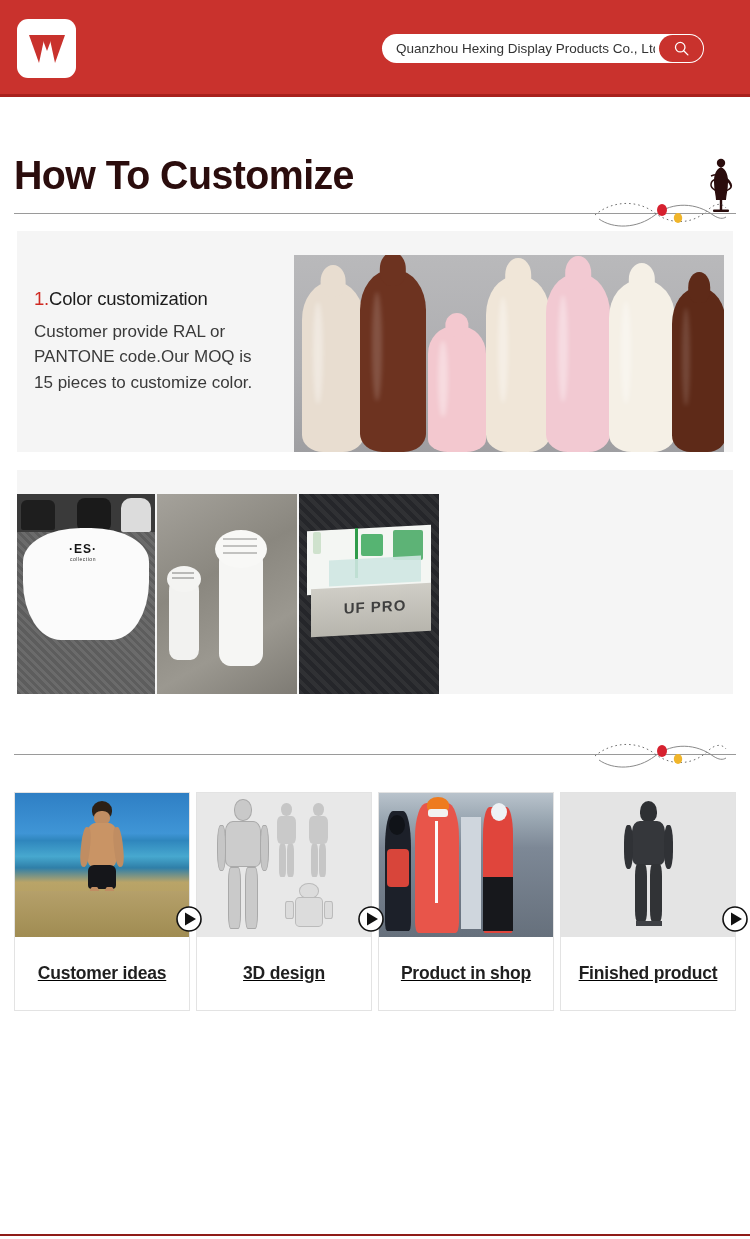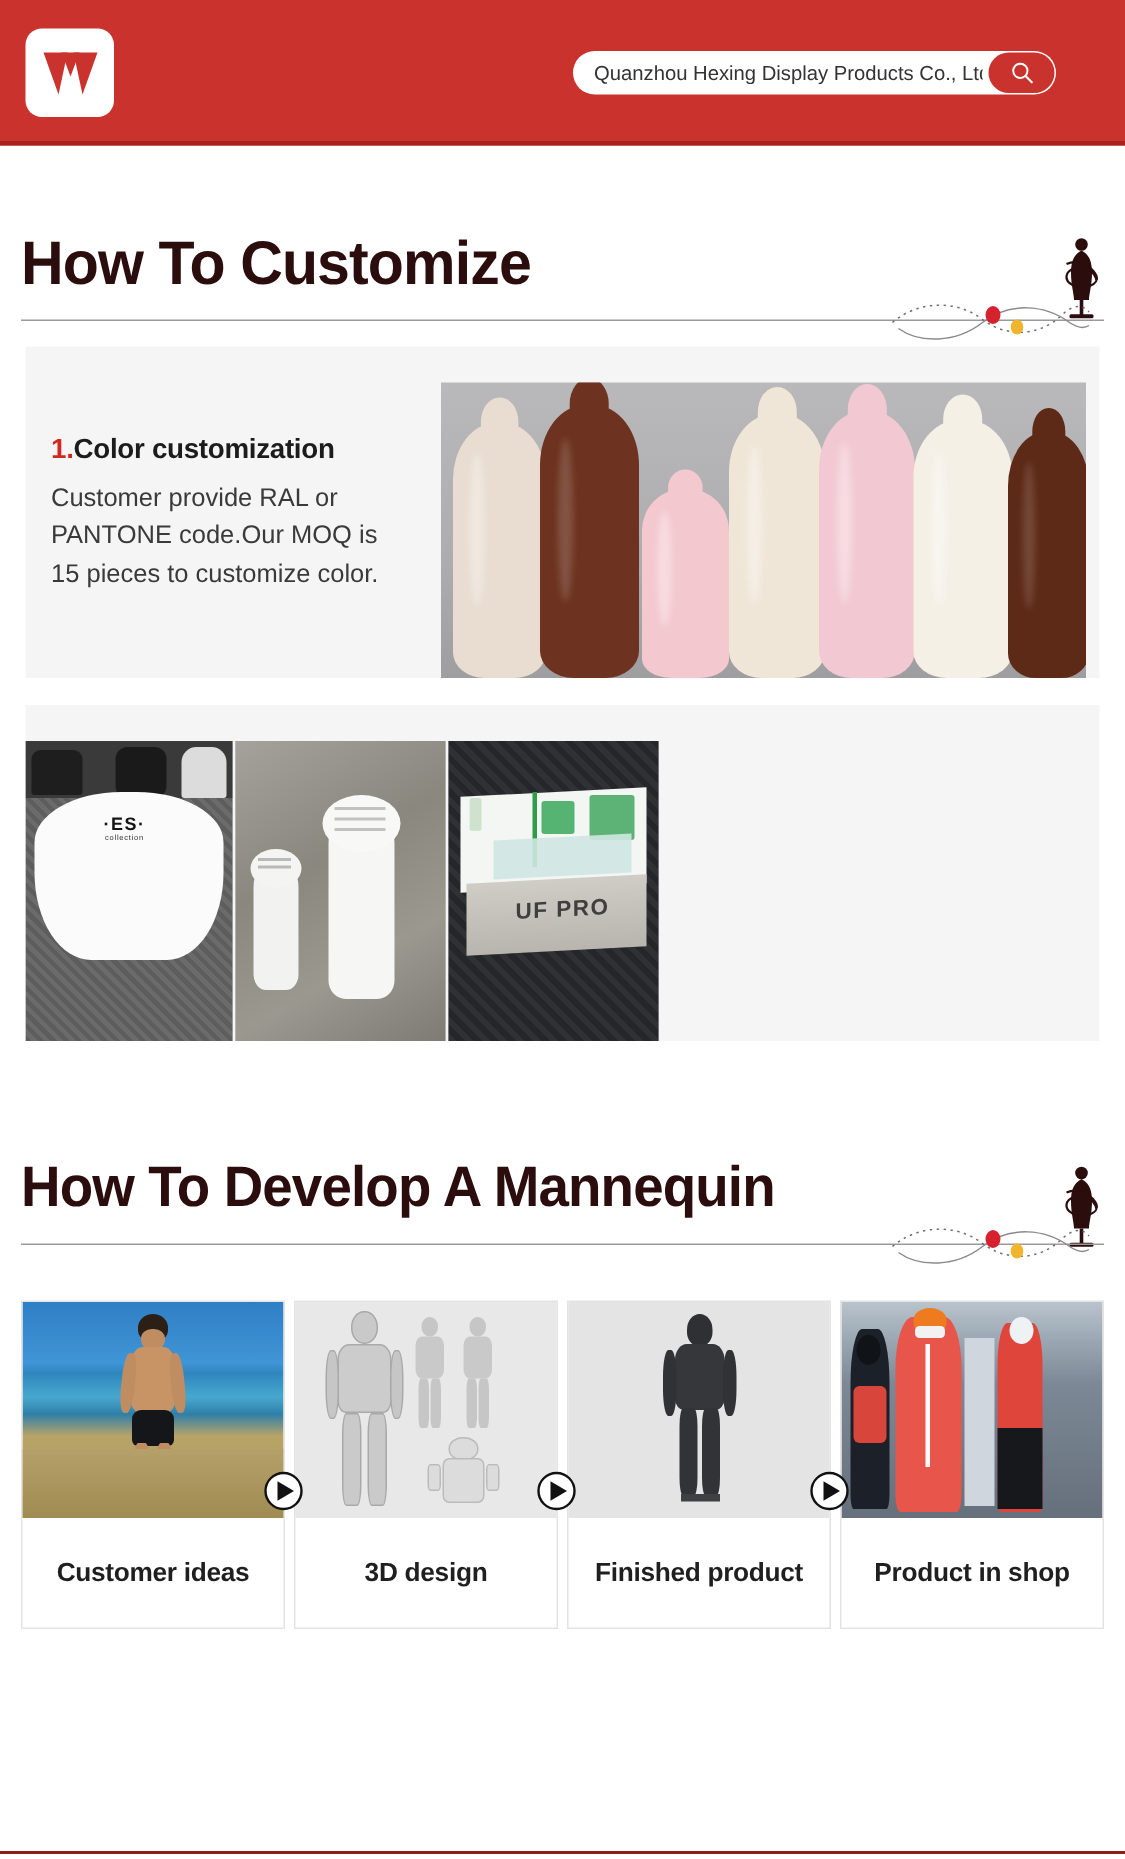--- a/index.html
+++ b/index.html
@@ -94,21 +94,21 @@
     align-items: center;
     overflow: hidden;
   }
   .cust-text {
     width: 277px;
     flex: 0 0 277px;
     padding: 18px 22px 18px 17px;
   }
   .cust-title {
     font-size: 18.5px;
-    font-weight: bold;
+    font-weight: normal;
     color: #1c1c1c;
     margin-bottom: 9px;
     letter-spacing: -0.2px;
   }
   .cust-title .num { color: #cf2a22; }
   .cust-body {
     font-size: 17px;
     line-height: 1.5;
     color: #3a3a3a;
   }
@@ -134,20 +134,21 @@
     line-height: 1.52;
     color: #2f2f2f;
   }
 
   
   .steps {
     position: relative;
     display: flex;
     gap: 6px;
     margin: 20px 14px 0 14px;
+    text-decoration: underline;
   }
   .step {
     position: relative;
     flex: 1 1 0;
     background: #ffffff;
     border: 1px solid #e3e3e3;
     display: flex; flex-direction: column;
   }
   .step-thumb { height: 144px; width: 100%; overflow: hidden; position: relative; background:#eaeaea; }
   .step-label {
@@ -310,32 +311,20 @@
         <div style="position:absolute;left:94px;top:36px;width:30px;height:30px;background:#37a256;opacity:.8;border-radius:2px;"></div>
         <div style="position:absolute;left:30px;top:64px;width:92px;height:26px;background:#cfe7e2;opacity:.9;transform:skewY(-3deg);"></div>
         <div style="position:absolute;left:12px;top:92px;width:120px;height:48px;background:linear-gradient(180deg,#cfcdc6,#b7b5ad);transform:skewY(-3deg);"></div>
         <div style="position:absolute;left:30px;top:104px;width:92px;text-align:center;font-size:15px;font-weight:bold;color:#3f3f3f;font-family:'Liberation Sans',sans-serif;letter-spacing:1px;transform:skewY(-3deg);">UF PRO</div>
       </div>
 
     </div>
   </div>
 
   <div style="height:26px"></div>
-  <div class="section-head">
-    <div class="sec-title small">How To Develop A Mannequin</div>
-    <span class="mannequin-icon">
-      <svg width="34" height="60" viewBox="0 0 34 60">
-        <circle cx="17" cy="7" r="4.2" fill="#2b0d0d"></circle>
-        <path d="M17 11 C11 14 10 20 10 26 C10 34 12 40 12 44 L22 44 C22 40 24 34 24 26 C24 20 23 14 17 11 Z" fill="#2b0d0d"></path>
-        <rect x="15.8" y="44" width="2.4" height="10" fill="#2b0d0d"></rect>
-        <rect x="9" y="53.5" width="16" height="2.6" rx="1" fill="#2b0d0d"></rect>
-        <path d="M7 20 C16 16 25 23 27 28 C29 33 20 38 11 34 C5 31 6 25 12 23 C19 20.6 26 25 27 31" fill="none" stroke="#2b0d0d" stroke-width="1.5"></path>
-      </svg>
-    </span>
-  </div>
 
   <div class="divider-row">
     <div class="divider-line"></div>
     <span class="divider-orn">
       <svg width="135" height="36" viewBox="0 0 135 36">
         <path d="M2 20 C18 6 44 4 62 18 C78 30 100 30 116 14 C124 7 130 9 133 13" fill="none" stroke="#6f6f6f" stroke-width="1" stroke-dasharray="1.6 3"></path>
         <path d="M6 24 C20 34 44 34 62 20 C80 6 104 8 120 20 C126 24 130 24 133 22" fill="none" stroke="#8a8a8a" stroke-width="1"></path>
         <ellipse cx="69" cy="15" rx="5" ry="6" fill="#d6212f"></ellipse>
         <ellipse cx="85" cy="23" rx="4.2" ry="5" fill="#f0b52a"></ellipse>
       </svg>
@@ -393,42 +382,20 @@
           <div style="position:absolute;left:14px;top:41px;width:7px;height:33px;background:#c6c6c6;border-radius:22%;"></div>
         </div>
         <div style="position:absolute;left:88px;top:90px;width:48px;height:46px;">
           <div style="position:absolute;left:14px;top:0;width:20px;height:16px;background:#dcdcdc;border:1px solid #bbb;border-radius:48%;"></div>
           <div style="position:absolute;left:10px;top:14px;width:28px;height:30px;background:#dcdcdc;border:1px solid #bbb;border-radius:16%;"></div>
           <div style="position:absolute;left:0;top:18px;width:9px;height:18px;background:#dcdcdc;border:1px solid #bbb;border-radius:22%;"></div>
           <div style="position:absolute;left:39px;top:18px;width:9px;height:18px;background:#dcdcdc;border:1px solid #bbb;border-radius:22%;"></div>
         </div>
       </div>
       <div class="step-label">3D design</div>
-      <span class="arrow" style="left:100%;">
-        <svg width="28" height="28" viewBox="0 0 28 28">
-          <circle cx="14" cy="14" r="12" fill="#ffffff" stroke="#111" stroke-width="1.6"></circle>
-          <polygon points="10,7.5 21,14 10,20.5" fill="#111"></polygon>
-        </svg>
-      </span>
-    </div>
-
-    <div class="step">
-      <div class="step-thumb">
-        <div class="art-dark"></div>
-        <div style="position:absolute;left:50%;top:8px;transform:translateX(-50%);width:50px;height:128px;">
-          <div style="position:absolute;left:17px;top:0;width:17px;height:21px;background:#2e3033;border-radius:50% 50% 42% 42%;"></div>
-          <div style="position:absolute;left:9px;top:20px;width:33px;height:44px;background:#35373b;border-radius:24% 24% 18% 18%;"></div>
-          <div style="position:absolute;left:1px;top:24px;width:9px;height:44px;background:#303236;border-radius:40%;"></div>
-          <div style="position:absolute;left:41px;top:24px;width:9px;height:44px;background:#303236;border-radius:40%;"></div>
-          <div style="position:absolute;left:12px;top:63px;width:12px;height:58px;background:#313336;border-radius:20%;"></div>
-          <div style="position:absolute;left:27px;top:63px;width:12px;height:58px;background:#313336;border-radius:20%;"></div>
-          <div style="position:absolute;left:13px;top:120px;width:26px;height:5px;background:#3e4044;"></div>
-        </div>
-      </div>
-      <div class="step-label">Finished product</div>
       <span class="arrow" style="left:100%;">
         <svg width="28" height="28" viewBox="0 0 28 28">
           <circle cx="14" cy="14" r="12" fill="#ffffff" stroke="#111" stroke-width="1.6"></circle>
           <polygon points="10,7.5 21,14 10,20.5" fill="#111"></polygon>
         </svg>
       </span>
     </div>
 
     <div class="step">
       <div class="step-thumb">
@@ -441,16 +408,38 @@
         <div style="position:absolute;left:49px;top:16px;width:20px;height:8px;background:#f2f2f2;border-radius:3px;"></div>
         <div style="position:absolute;left:56px;top:28px;width:3px;height:82px;background:#fbfbfb;"></div>
         <div style="position:absolute;left:82px;top:24px;width:20px;height:112px;background:#cfd6dd;"></div>
         <div style="position:absolute;left:104px;top:14px;width:30px;height:126px;background:#e0453c;border-radius:22% 22% 6% 6%;"></div>
         <div style="position:absolute;left:112px;top:10px;width:16px;height:18px;background:#eef2f5;border-radius:50%;"></div>
         <div style="position:absolute;left:104px;top:84px;width:30px;height:54px;background:#17181c;"></div>
       </div>
       <div class="step-label">Product in shop</div>
     </div>
 
+    <div class="step">
+      <div class="step-thumb">
+        <div class="art-dark"></div>
+        <div style="position:absolute;left:50%;top:8px;transform:translateX(-50%);width:50px;height:128px;">
+          <div style="position:absolute;left:17px;top:0;width:17px;height:21px;background:#2e3033;border-radius:50% 50% 42% 42%;"></div>
+          <div style="position:absolute;left:9px;top:20px;width:33px;height:44px;background:#35373b;border-radius:24% 24% 18% 18%;"></div>
+          <div style="position:absolute;left:1px;top:24px;width:9px;height:44px;background:#303236;border-radius:40%;"></div>
+          <div style="position:absolute;left:41px;top:24px;width:9px;height:44px;background:#303236;border-radius:40%;"></div>
+          <div style="position:absolute;left:12px;top:63px;width:12px;height:58px;background:#313336;border-radius:20%;"></div>
+          <div style="position:absolute;left:27px;top:63px;width:12px;height:58px;background:#313336;border-radius:20%;"></div>
+          <div style="position:absolute;left:13px;top:120px;width:26px;height:5px;background:#3e4044;"></div>
+        </div>
+      </div>
+      <div class="step-label">Finished product</div>
+      <span class="arrow" style="left:100%;">
+        <svg width="28" height="28" viewBox="0 0 28 28">
+          <circle cx="14" cy="14" r="12" fill="#ffffff" stroke="#111" stroke-width="1.6"></circle>
+          <polygon points="10,7.5 21,14 10,20.5" fill="#111"></polygon>
+        </svg>
+      </span>
+    </div>
+
   </div>
 
   <div class="bottomline"></div>
 </div>
 
 </body></html>

